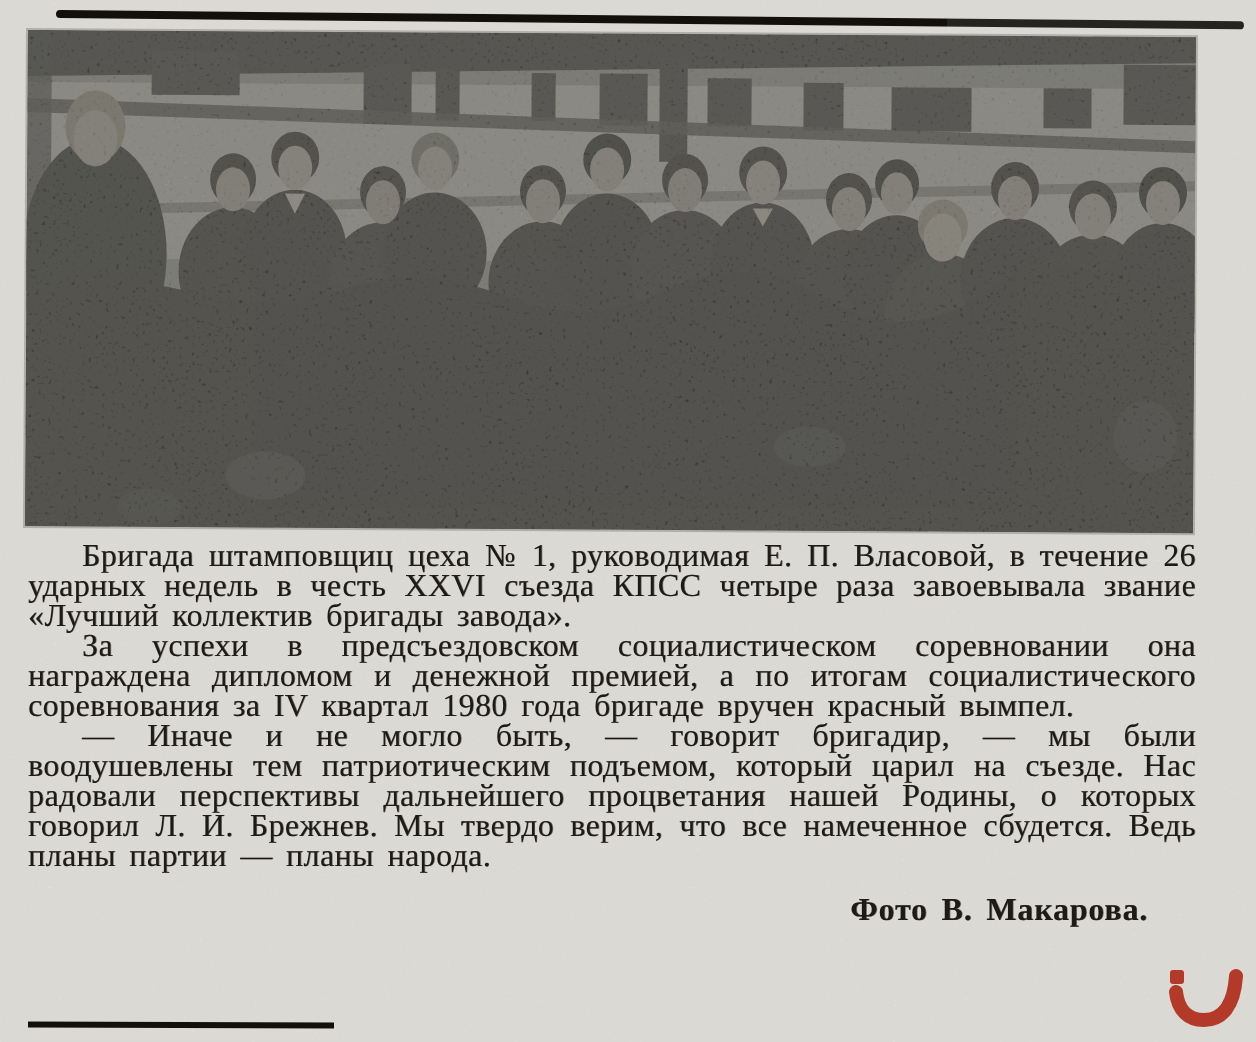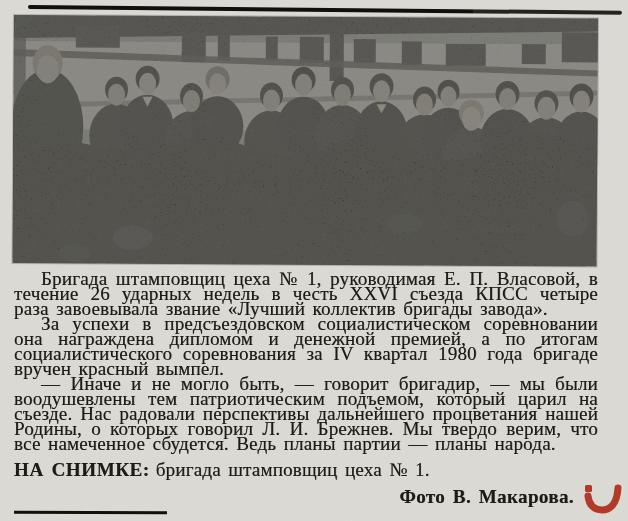--- a/index.html
+++ b/index.html
@@ -15,21 +15,21 @@
     transform:rotate(0.55deg);transform-origin:left center;border-radius:2px;
   }
   .photo-wrap{
     position:absolute;left:14px;top:15px;width:584px;height:248px;
     transform:rotate(0.35deg);transform-origin:top left;
     box-shadow:0 0 0 1px rgba(60,55,48,0.25);
   }
   .photo-wrap svg{display:block;}
   .article{
     position:absolute;left:14px;top:271px;width:584px;
-    font-size:19px;line-height:15px;letter-spacing:0.2px;word-spacing:2.5px;
+    font-size:16px;line-height:15px;letter-spacing:0.2px;word-spacing:2.5px;
     text-shadow:0.35px 0.15px 0 rgba(25,22,18,0.5);
   }
   .article p{margin:0;text-indent:27px;text-align:justify;}
   .caption{margin-top:11px;}
   .cap-label{font-weight:bold;letter-spacing:0.6px;}
   .cap-text{margin-left:6px;}
   .credit{
     margin-top:12px;text-align:right;padding-right:24px;font-weight:bold;letter-spacing:0.4px;
   }
   .bottom-rule{
@@ -176,23 +176,20 @@
         <rect width="584" height="248" filter="url(#pgrainD)" opacity="0.45"></rect>
         <rect width="584" height="248" filter="url(#pgrainL)" opacity="0.3"></rect>
       </g>
     </svg>
   </div>
 
   <div class="article">
     <p>Бригада штамповщиц цеха № 1, руководимая Е. П. Власовой, в течение 26 ударных недель в честь XXVI съезда КПСС четыре раза завоевывала звание «Лучший коллектив бригады завода».</p>
     <p>За успехи в предсъездовском социалистическом соревновании она награждена дипломом и денежной премией, а по итогам социалистического соревнования за IV квартал 1980 года бригаде вручен красный вымпел.</p>
     <p>— Иначе и не могло быть, — говорит бригадир, — мы были воодушевлены тем патриотическим подъемом, который царил на съезде. Нас радовали перспективы дальнейшего процветания нашей Родины, о которых говорил Л. И. Брежнев. Мы твердо верим, что все намеченное сбудется. Ведь планы партии — планы народа.</p>
-    <div class="caption">
-      <span class="cap-label">НА СНИМКЕ:</span><span class="cap-text">бригада штамповщиц цеха № 1.</span>
-    </div>
     <div class="credit">Фото В. Макарова.</div>
   </div>
 
   <div class="bottom-rule"></div>
 
   <svg class="watermark" width="42" height="30" viewBox="0 0 42 30">
     <path d="M6,12 C7,21 12,26 20,26 C29,26 35,19 36,4" fill="none" stroke="#c23e2c" stroke-width="7" stroke-linecap="round"></path>
     <rect x="3" y="1" width="7" height="7" rx="1.5" fill="#c23e2c"></rect>
   </svg>
 

